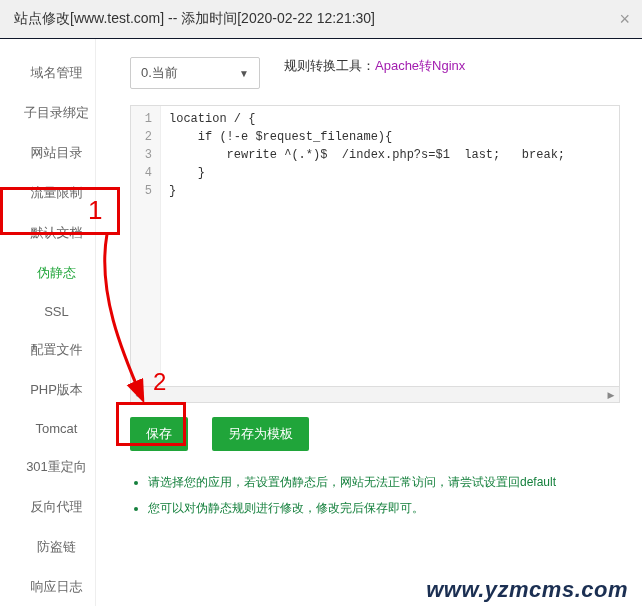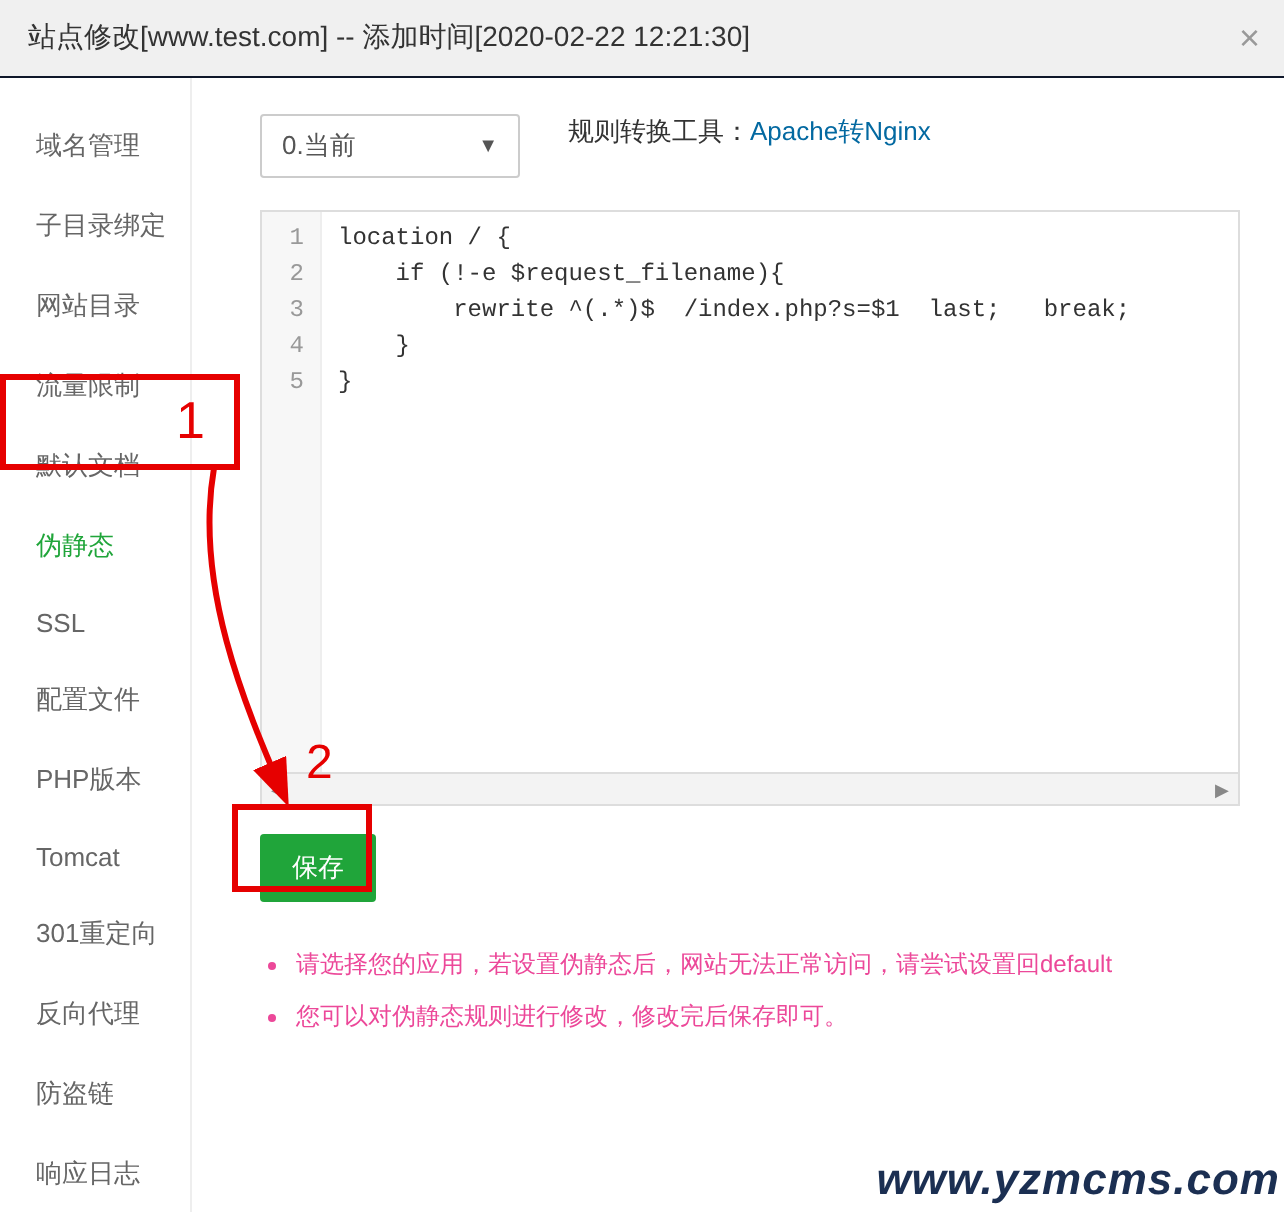--- a/index.html
+++ b/index.html
@@ -21,20 +21,21 @@
       border-bottom: 1px solid #0f172a;
     }
     .container {
       display: flex;
       height: calc(100% - 40px);
     }
     .sidebar {
       width: 96px;
       border-right: 1px solid #eee;
       padding-top: 14px;
+      text-align: center;
     }
     .sidebar-item {
       padding: 11px 0 11px 18px;
       color: #666;
       cursor: pointer;
       font-size: 13px;
     }
     .sidebar-item.active {
       color: #20a53a;
     }
@@ -62,21 +63,21 @@
       color: #555;
     }
     .select-caret {
       font-size: 10px;
       color: #555;
     }
     .tool-label {
       color: #333;
     }
     .tool-link {
-      color: #0369a1;
+      color: #a21caf;
       cursor: pointer;
     }
     .editor {
       border: 1px solid #ddd;
       height: 282px;
       display: flex;
       font-family: Consolas, "Courier New", monospace;
       font-size: 12px;
       background: #fff;
       overflow: hidden;
@@ -128,21 +129,21 @@
       color: #fff;
       border: none;
       padding: 8px 16px;
       font-size: 13px;
       cursor: pointer;
       border-radius: 2px;
     }
     .tips {
       list-style: disc;
       padding-left: 18px;
-      color: #ec4899;
+      color: #15803d;
       font-size: 12px;
       line-height: 26px;
     }
     
     .anno-box1 {
       position: absolute;
       border: 3px solid #e60000;
       left: 0px;
       top: 187px;
       width: 120px;
@@ -177,21 +178,21 @@
       pointer-events: none;
     }
     .arrow-svg {
       position: absolute;
       left: 92px;
       top: 232px;
       pointer-events: none;
     }
     .watermark {
       position: absolute;
-      right: 2px;
+      right: 14px;
       bottom: 4px;
       font-size: 22px;
       font-weight: bold;
       font-style: italic;
       color: #1b2f52;
       letter-spacing: 0.5px;
     }
     .close-icon {
       position: absolute;
       right: 12px;
@@ -253,20 +254,21 @@
     }
 }</div>
     </div>
     <div class="scrollbar-h">
       <span class="scroll-left">◀</span>
       <span class="scroll-right">▶</span>
     </div>
 
     <div class="btn-row">
       <button class="btn">保存</button>
+      <button class="btn">另存为模板</button>
     </div>
 
     <ul class="tips">
       <li>请选择您的应用，若设置伪静态后，网站无法正常访问，请尝试设置回default</li>
       <li>您可以对伪静态规则进行修改，修改完后保存即可。</li>
     </ul>
   </div>
 </div>
 
 <div class="anno-box1"></div>

